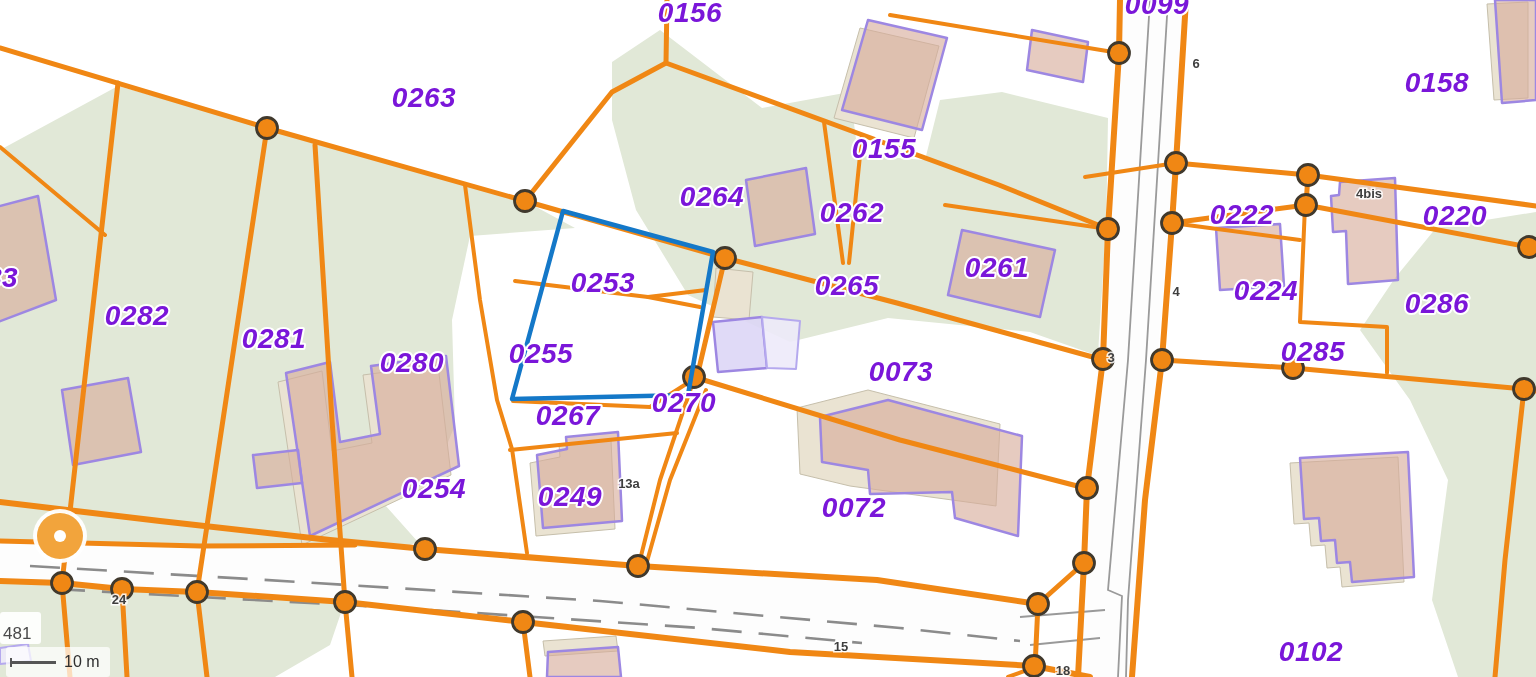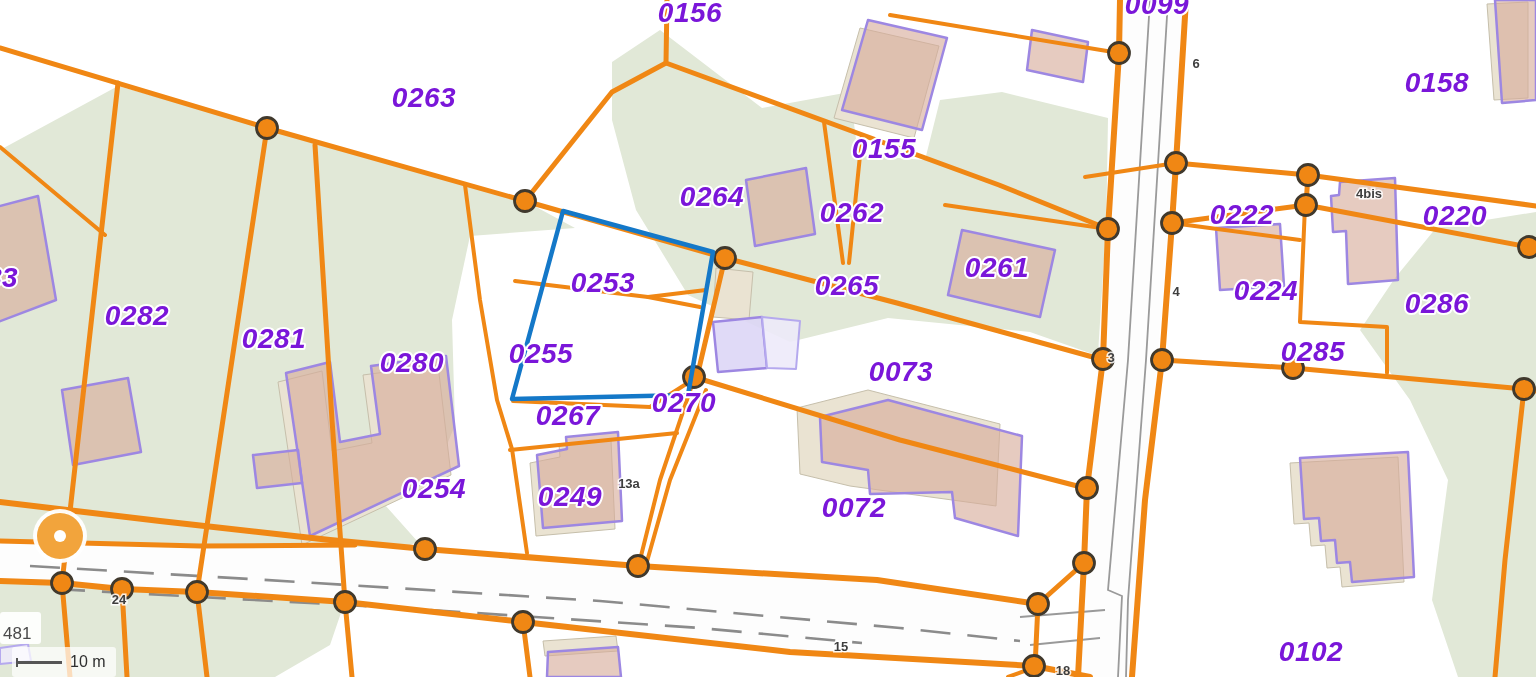--- a/index.html
+++ b/index.html
@@ -1,21 +1,21 @@
 <!DOCTYPE html>
 <html><head>
 <meta charset="utf-8">
 <style>
   html,body{margin:0;padding:0;background:#fff;width:1536px;height:677px;overflow:hidden;}
   .map-stage{position:relative;width:1536px;height:544px;font-family:"Liberation Sans",sans-serif;text-decoration:underline;}
   .map-stage svg{position:absolute;left:0;top:0;display:block;}
   .overlay-box{position:absolute;background:rgba(255,255,255,.92);border-radius:3px;
     color:#4a4a4a;display:flex;align-items:center;font-family:"Liberation Sans",sans-serif;}
   #coord-box{left:0;top:612px;width:38px;height:32px;font-size:17px;padding-left:3px;align-items:flex-end;}
-  #scale-box{left:12px;top:647px;width:104px;height:30px;background:rgba(255,255,255,.72);}
+  #scale-box{left:6px;top:647px;width:104px;height:30px;background:rgba(255,255,255,.72);}
   #scale-box .bar{width:46px;height:3px;background:#555;margin-left:4px;position:relative;}
   #scale-box .bar::before{content:"";position:absolute;left:0;top:-3px;width:2px;height:9px;background:#555;}
   #scale-box .lbl{font-size:16px;color:#2f2f2f;margin-left:8px;}
   text.parcel{font-weight:bold;font-style:italic;font-size:28px;paint-order:stroke;stroke:#ffffff;
     stroke-width:4px;stroke-linejoin:round;letter-spacing:.5px;}
   text.hnum{font-weight:bold;font-size:13px;paint-order:stroke;stroke:rgba(255,255,255,.85);stroke-width:3px;}
 </style>
 </head>
 <body>
 

